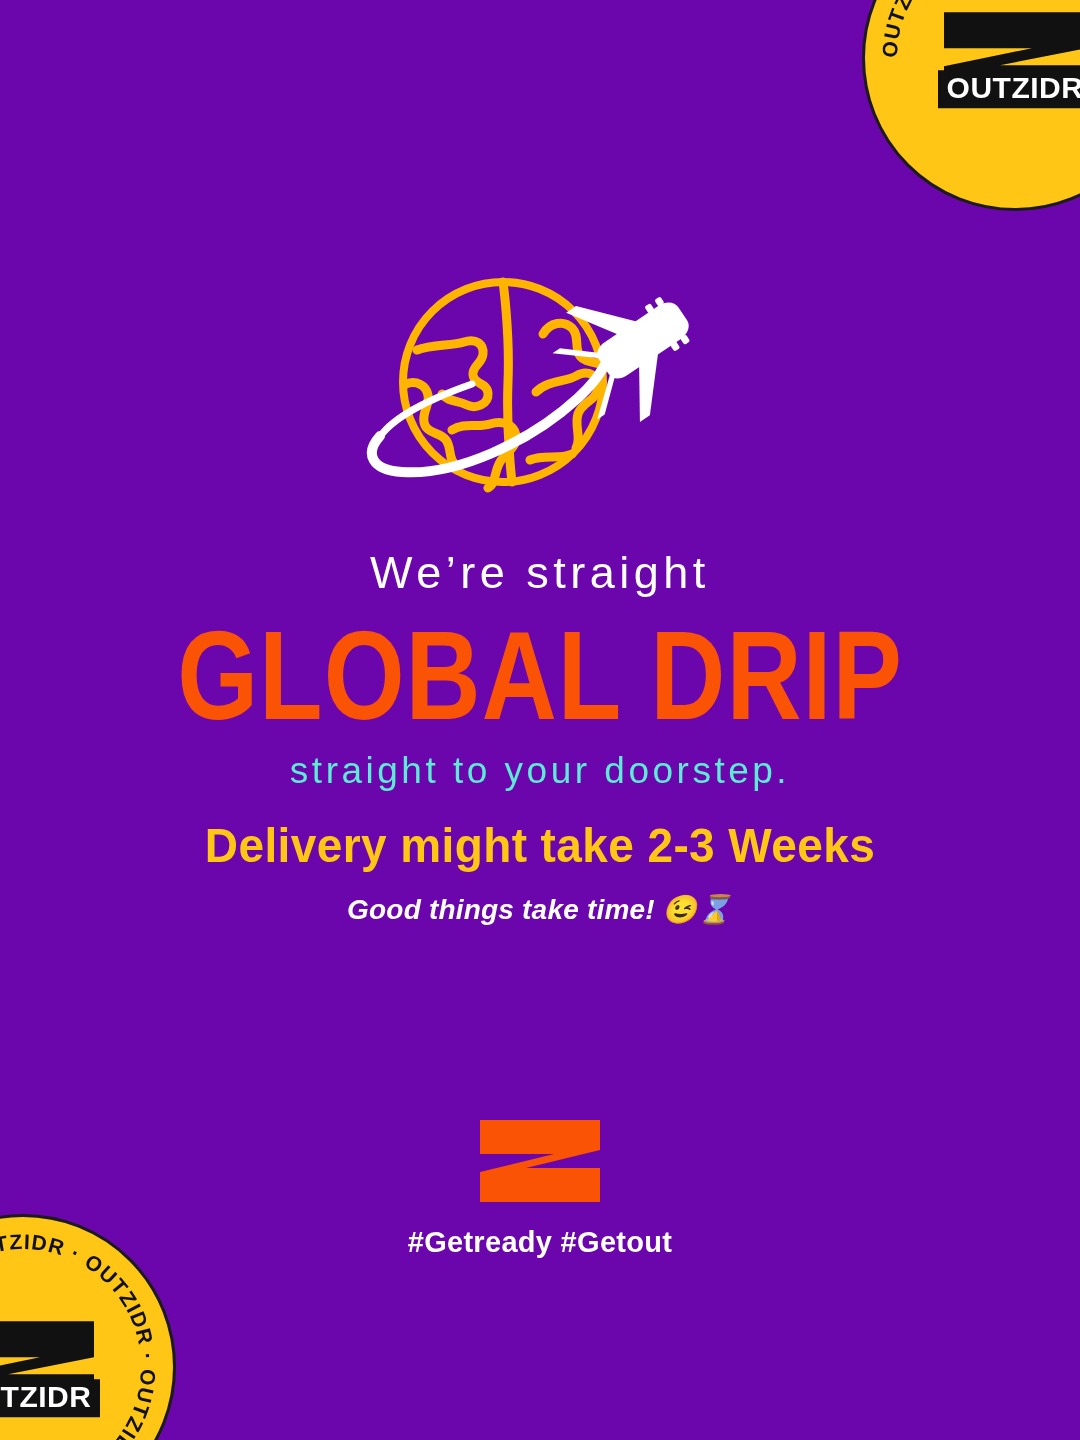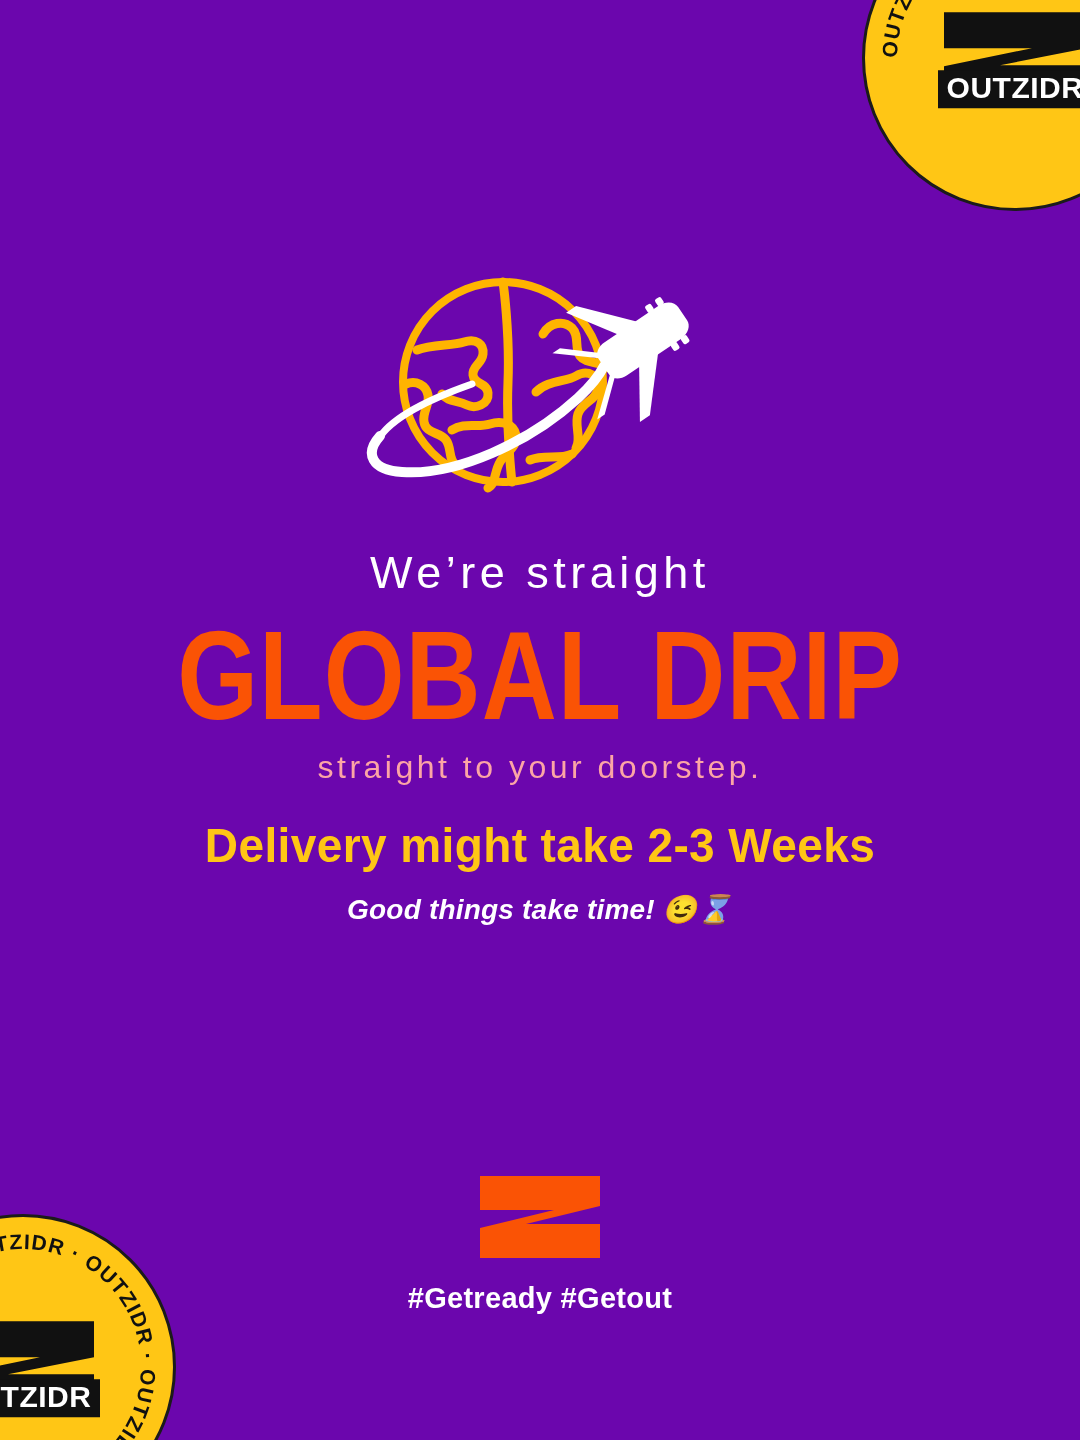--- a/index.html
+++ b/index.html
@@ -115,22 +115,22 @@
     font-size: 104px;
     font-weight: 700;
     letter-spacing: 1px;
     line-height: 1.0;
     margin: 14px 0 6px 0;
     transform: scaleY(1.22);
     transform-origin: center top;
     font-stretch: condensed;
   }
   .line-doorstep {
-    color: #fca5a5;
-    font-size: 32px;
+    color: #5eead4;
+    font-size: 37px;
     font-weight: 400;
     letter-spacing: 3.5px;
     line-height: 1.12;
     margin: 34px 0 0 0;
   }
 
   .delivery-block {
     position: absolute;
     left: 0;
     right: 0;
@@ -156,21 +156,21 @@
     letter-spacing: 0.2px;
     line-height: 1.2;
     margin: 22px 0 0 0;
   }
 
   
   .footer {
     position: absolute;
     left: 0;
     right: 0;
-    top: 1174px;
+    top: 1118px;
     display: flex;
     flex-direction: column;
     align-items: center;
   }
   .footer-z {
     width: 124px;
     height: 86px;
     display: block;
   }
   .footer-tag {

